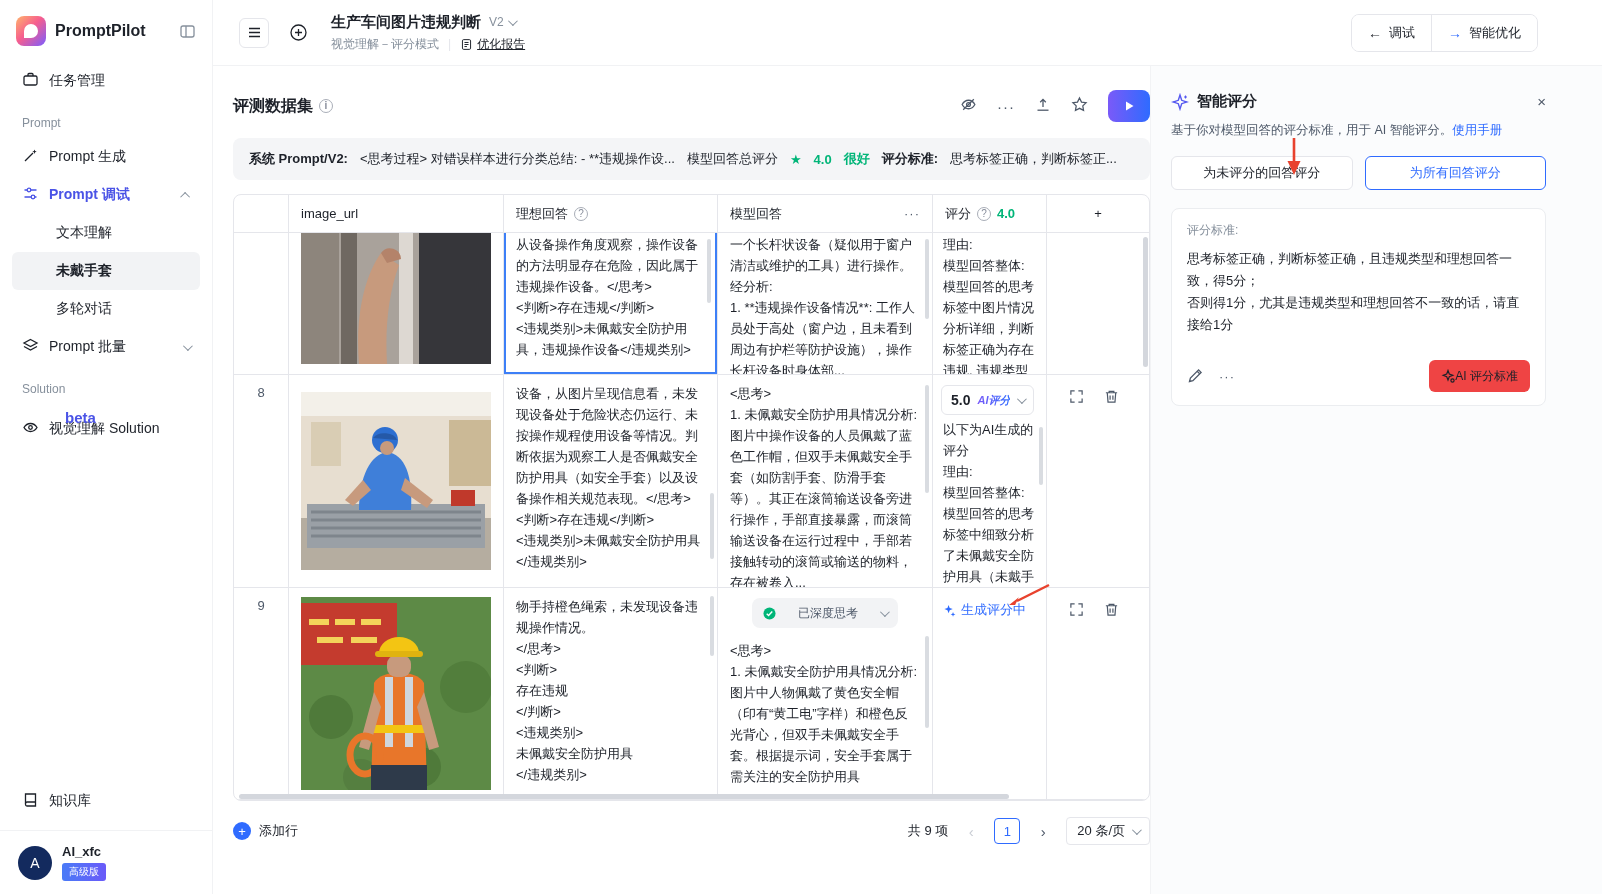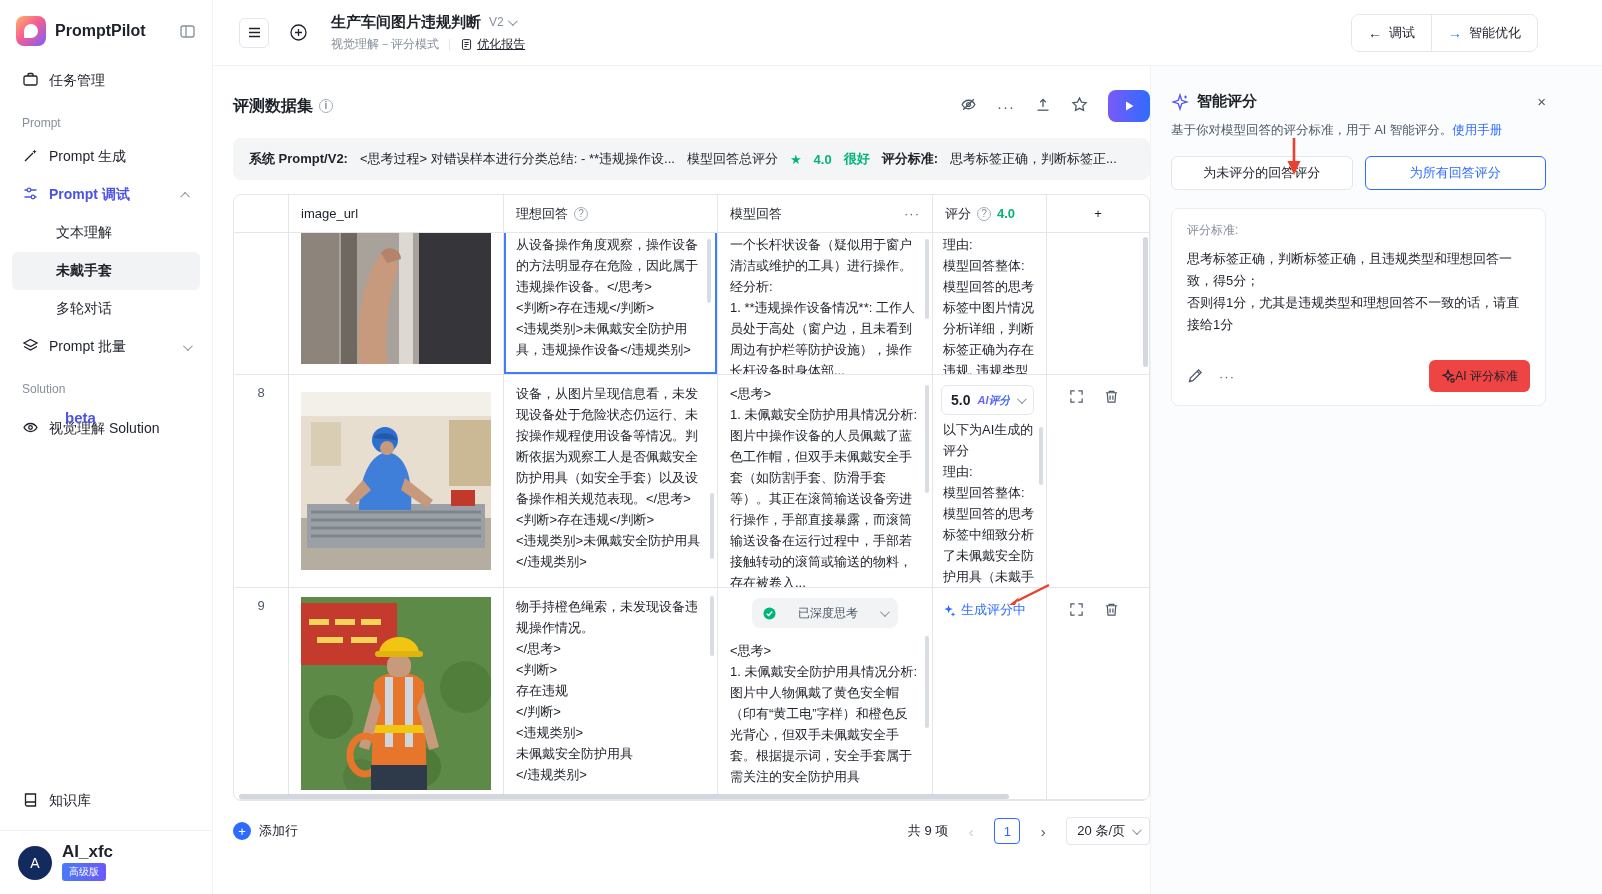--- a/index.html
+++ b/index.html
@@ -21,21 +21,21 @@
   .section-label{font-size:12px;color:#86909c;padding:16px 10px 8px;}
   .sub-item{margin-left:0;padding-left:44px;height:38px;display:flex;align-items:center;border-radius:6px;font-size:14px;cursor:pointer;}
   .sub-item.active{background:#f2f3f5;font-weight:600;}
   .beta-badge{position:absolute;top:0px;left:9px;font-size:15px;color:#4a53e6;font-weight:700;line-height:1;margin-left:44px;}
   .chev{width:7px;height:7px;border-right:1.5px solid #86909c;border-bottom:1.5px solid #86909c;display:inline-block;}
   .chev.down{transform:rotate(45deg) translateY(-2px);}
   .chev.up{transform:rotate(225deg) translateY(-2px);}
   .sidebar-spacer{flex:1;}
   .user-block{border-top:1px solid #f1f2f4;margin:10px -12px 0;padding:13px 18px;display:flex;align-items:center;gap:10px;}
   .avatar{width:34px;height:34px;border-radius:50%;background:#132a5e;color:#fff;display:flex;align-items:center;justify-content:center;font-size:14px;flex:none;}
-  .user-name{font-size:17px;font-weight:600;line-height:15px;}
+  .user-name{font-size:13px;font-weight:600;line-height:15px;}
   .user-badge{display:inline-block;background:linear-gradient(90deg,#4a7bf7,#6a5af9);color:#fff;font-size:10px;padding:2px 7px;border-radius:3px;margin-top:4px;}
 
   
   .main{flex:1;display:flex;flex-direction:column;min-width:0;background:#fff;}
   .topbar{height:66px;border-bottom:1px solid #f1f2f4;display:flex;align-items:center;padding:0 64px 0 26px;gap:14px;background:#fff;}
   .icon-btn-sq{width:30px;height:30px;border:1px solid #e5e6eb;border-radius:6px;display:flex;align-items:center;justify-content:center;cursor:pointer;background:#fff;}
   .icon-btn-plain{width:30px;height:30px;display:flex;align-items:center;justify-content:center;cursor:pointer;}
   .title-block{display:flex;flex-direction:column;gap:4px;margin-left:4px;}
   .title-row{display:flex;align-items:center;gap:8px;}
   .page-title{font-size:15px;font-weight:700;}

